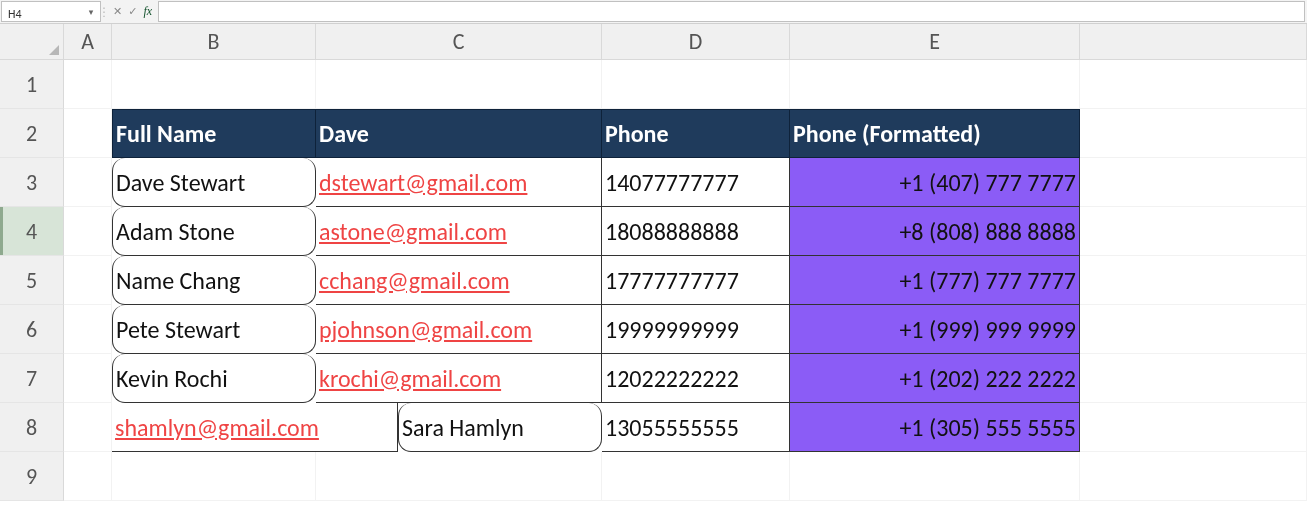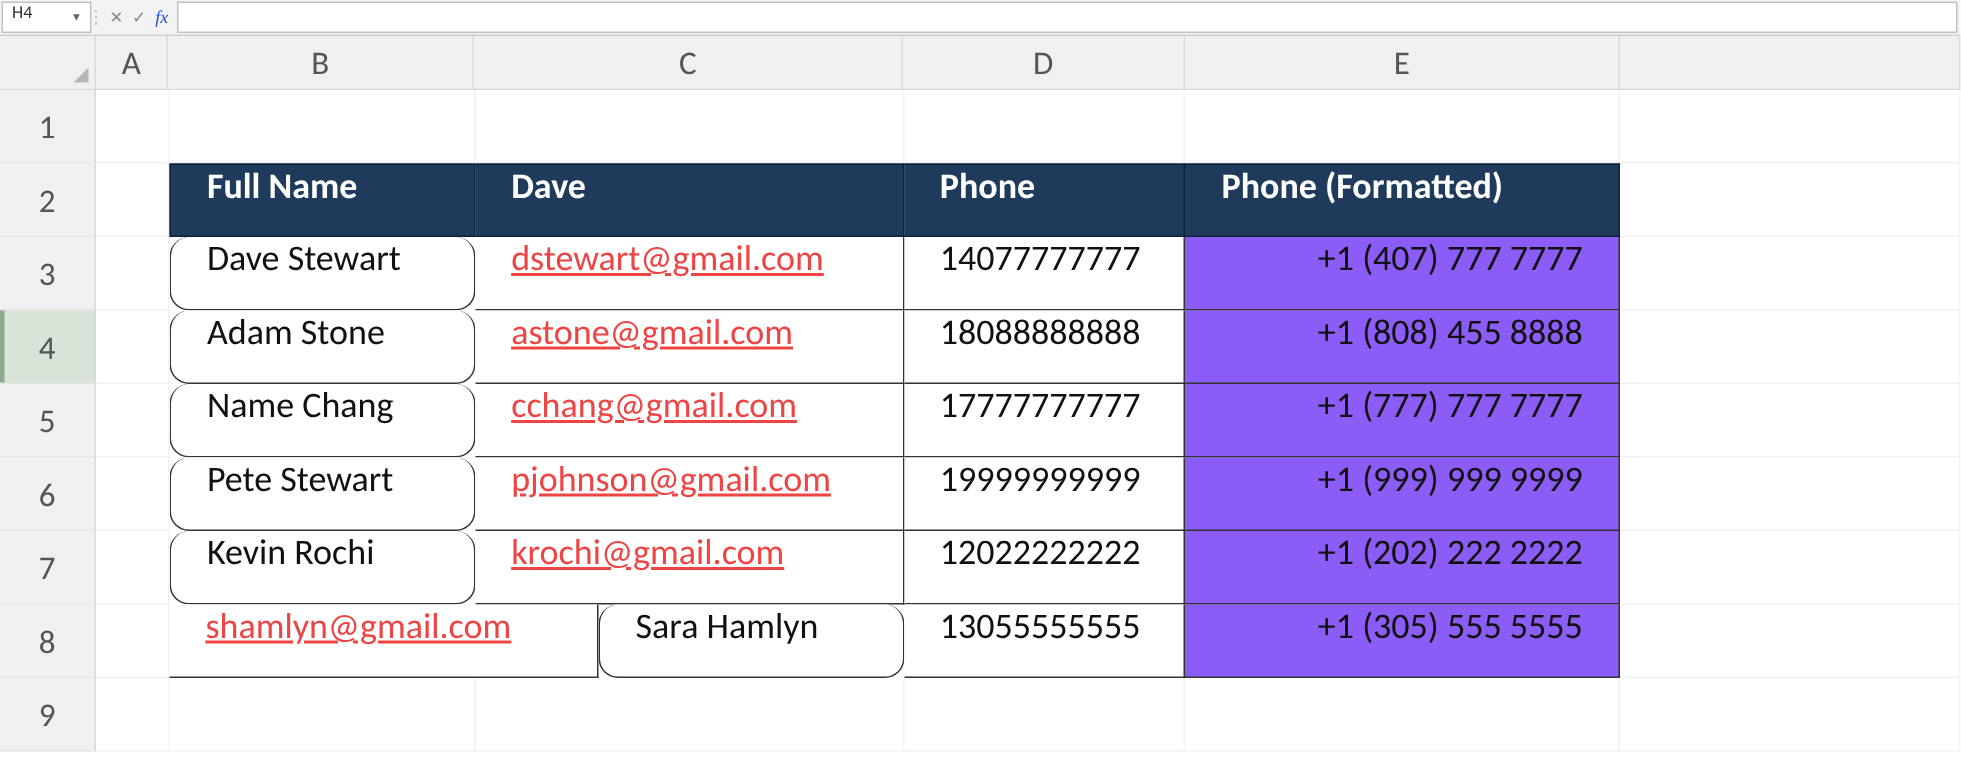--- a/index.html
+++ b/index.html
@@ -9,39 +9,39 @@
   .formula-bar {
     display: flex;
     align-items: stretch;
     height: 24px;
     background: #f3f3f3;
     border-bottom: 1px solid #d0d0d0;
     font-size: 12px;
     color: #333;
   }
   .name-box {
-    width: 60px;
+    width: 100px;
     background: #fff;
     border: 1px solid #c0c0c0;
     display: flex;
-    align-items: flex-start;
+    align-items: flex-end;
     padding: 0 6px;
     margin: 1px 0 1px 1px;
     position: relative;
   }
   .name-box .dd {
     position: absolute; right: 2px; top: 2px; bottom: 2px; width: 14px;
     display: flex; align-items: center; justify-content: center;
     color: #666; font-size: 9px;
     border-left: 0;
   }
   .fx-sep { width: 6px; display:flex; align-items:center; justify-content:center; color:#bbb; }
   .fx-group { display: flex; align-items: center; gap: 6px; padding: 0 6px; color:#888; }
   .fx-group .ic { font-size: 11px; }
-  .fx-label { font-style: italic; color: #1d4ed8; font-family: 'Cambria Math', Georgia, serif; font-size: 12px; }
+  .fx-label { font-style: italic; color: #14532d; font-family: 'Cambria Math', Georgia, serif; font-size: 12px; }
   .fx-input {
     flex: 1;
     background: #fff;
     border: 1px solid #c0c0c0;
     margin: 1px 2px 1px 0;
     padding: 0 6px;
     display: flex;
     align-items: center;
     color: #333;
   }
@@ -84,22 +84,22 @@
     color: #555;
     font-size: 22px;
   }
   .row-h.active { background: #d7e4d7; border-left: 0; position: relative; }
   .row-h.active::before{
     content:""; position:absolute; left:0; top:0; bottom:0; width:3px; background:#8ea98e;
   }
   .cell {
     border-right: 1px solid #f2f2f2;
     border-bottom: 1px solid #f2f2f2;
-    display: flex; align-items: flex-start;
-    padding: 0 24px;
+    display: flex; align-items: center;
+    padding: 0 3px;
     font-size: 24px;
     color: #111;
     overflow: hidden;
     white-space: nowrap;
   }
 
   
   .col-A { width: 48px; }
   .col-B { width: 204px; }
   .col-C { width: 286px; }
@@ -233,21 +233,21 @@
       <div class="cell col-B tbl-body first">
           <span>Adam Stone</span>
         </div>
       <div class="cell col-C tbl-body">
           <span class="link">astone@gmail.com</span>
         </div>
       <div class="cell col-D tbl-body">
           <span>18088888888</span>
         </div>
       <div class="cell col-E tbl-body hl">
-          <span>+1 (808) 455 8888</span>
+          <span>+8 (808) 888 8888</span>
         </div>
       <div class="cell col-F"></div>
     </div>
 
     <div class="row">
       <div class="row-h">
           <span>5</span>
         </div>
       <div class="cell col-A"></div>
       <div class="cell col-B tbl-body first">

